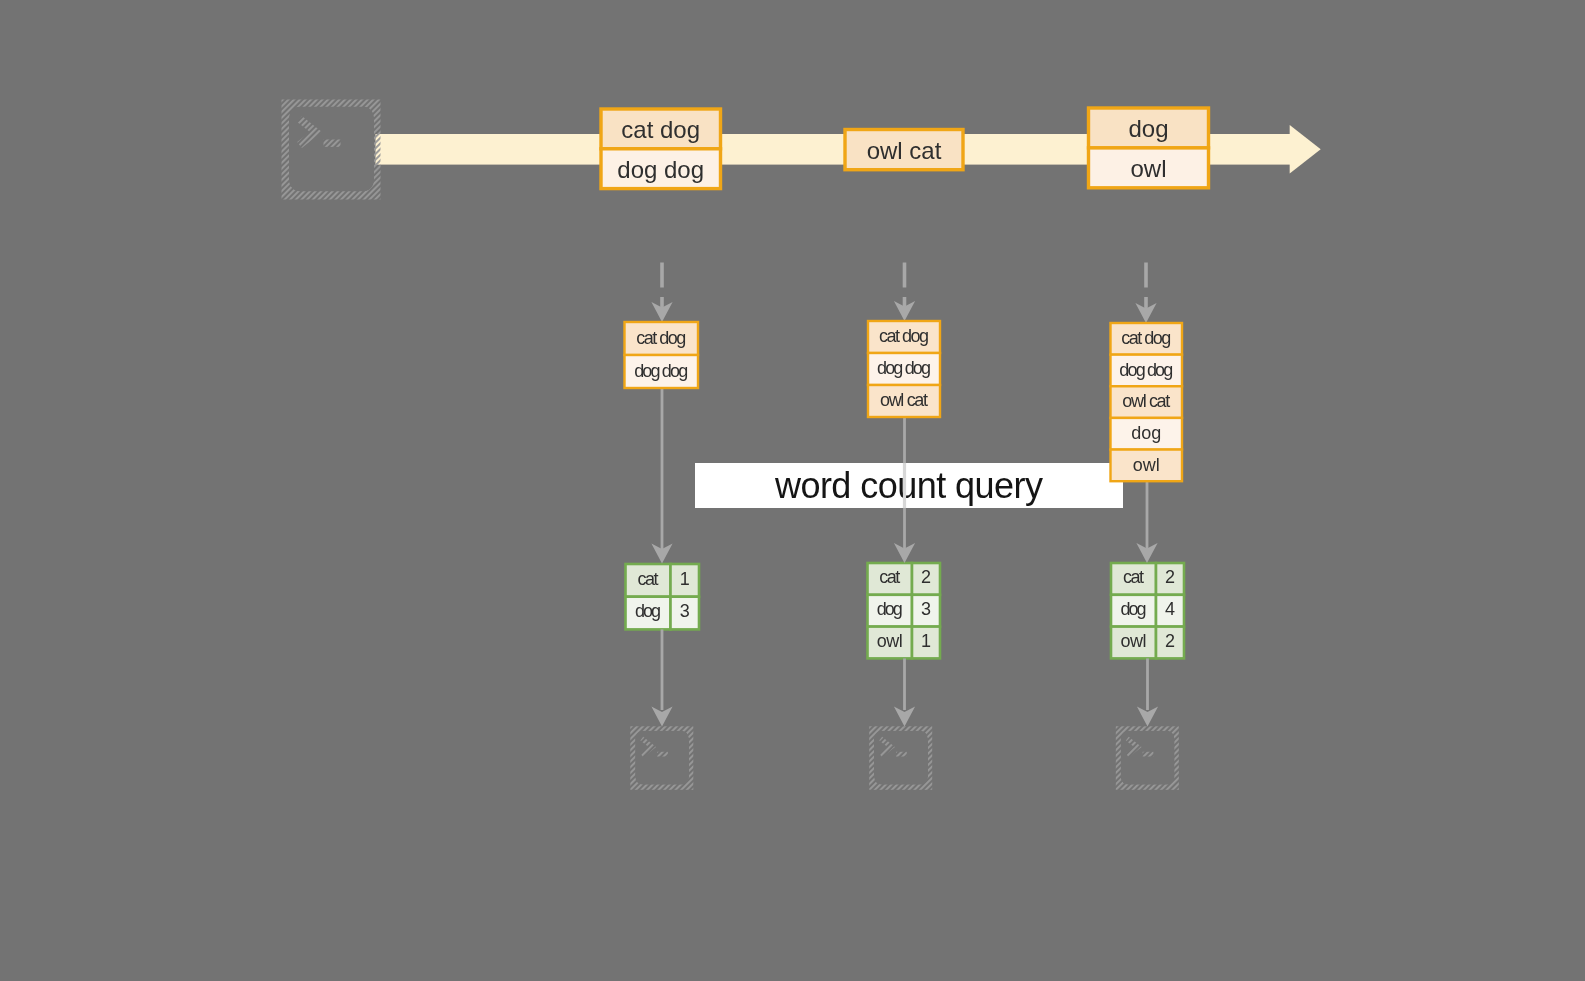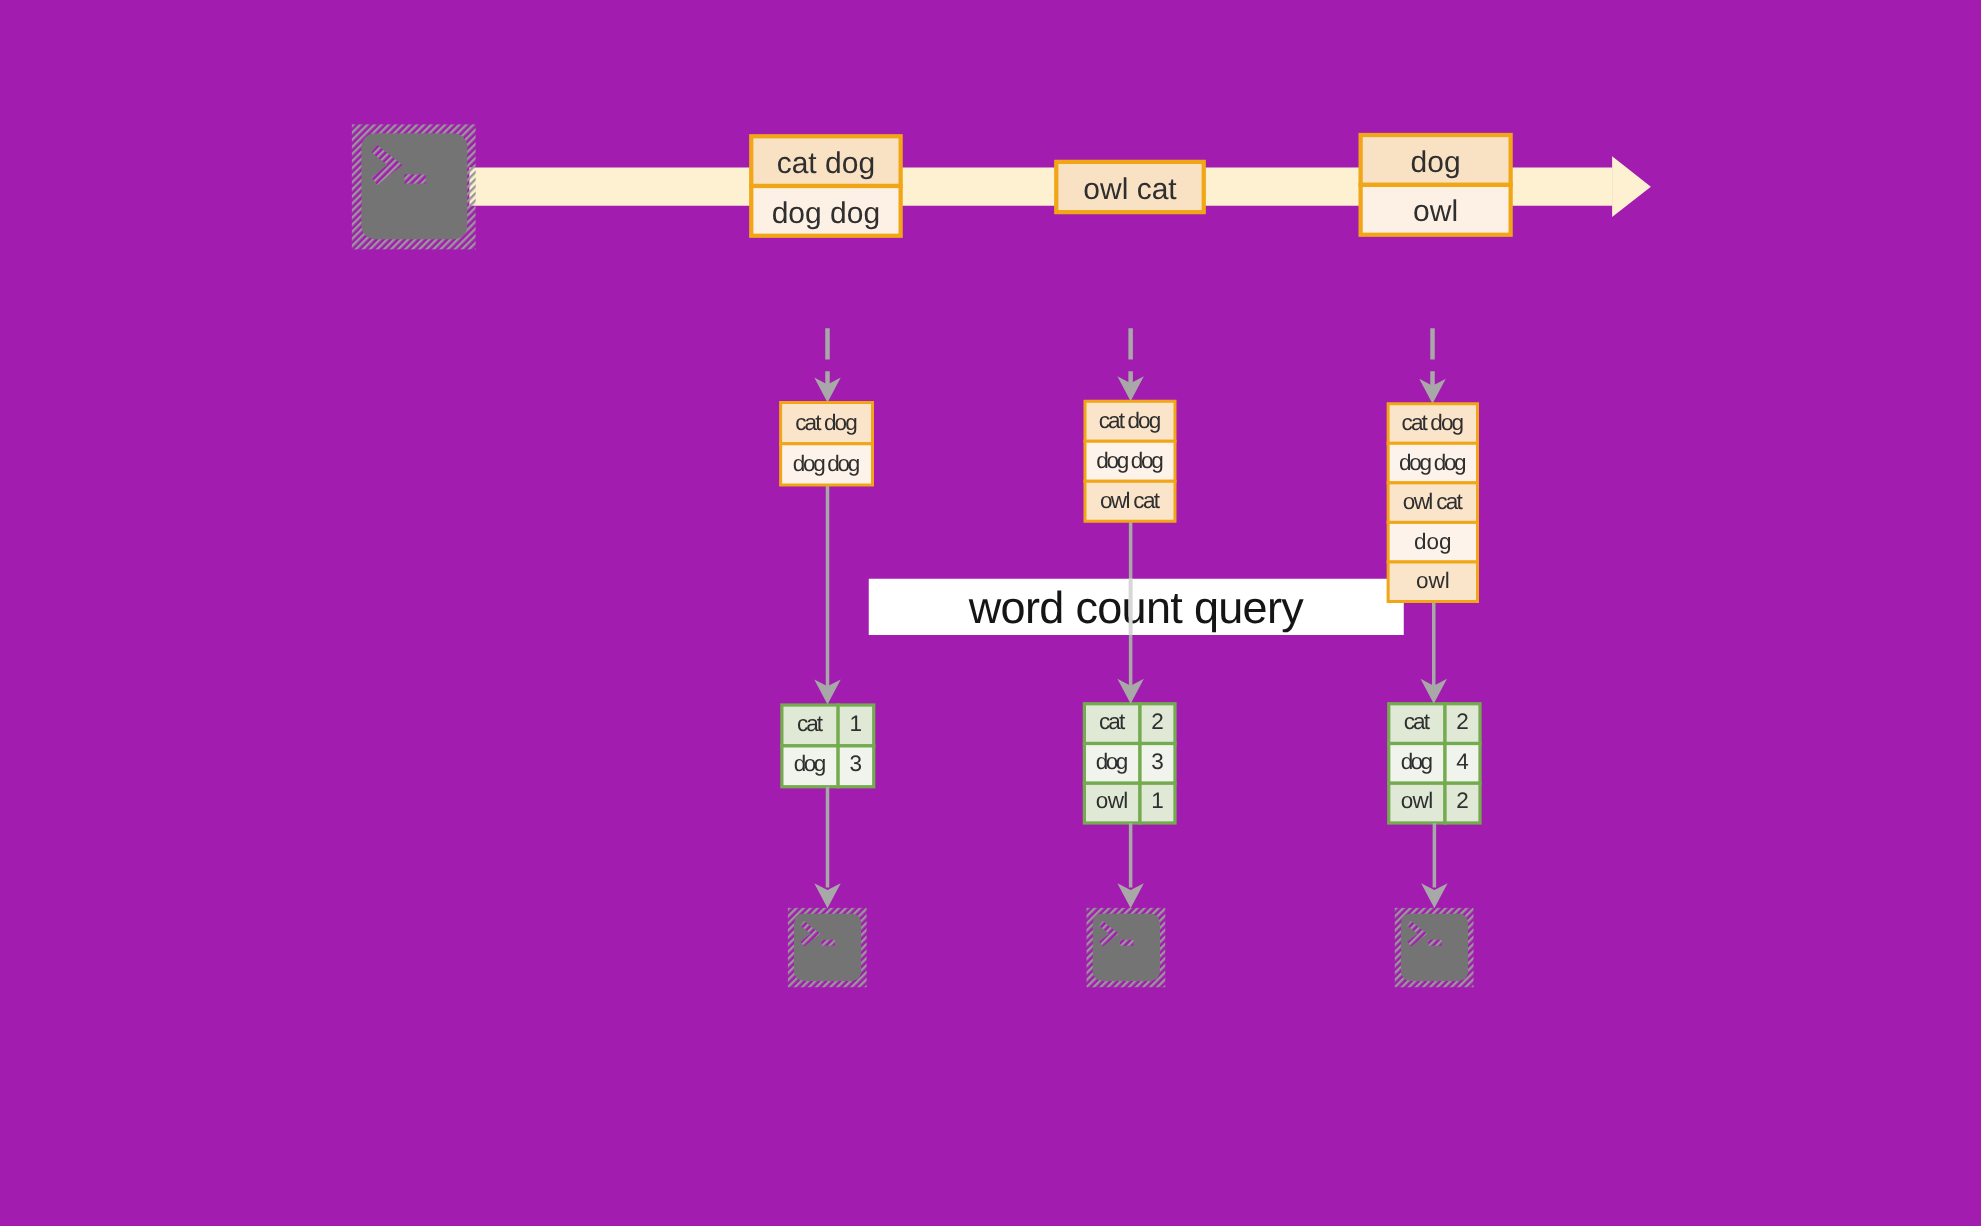--- a/index.html
+++ b/index.html
@@ -1,16 +1,16 @@
 <!DOCTYPE html>
 <html><head>
 <meta charset="utf-8">
 <style>
   html,body{margin:0;padding:0;background:#000;}
-  #stage{position:relative;width:1585px;height:981px;background:#a21caf;overflow:hidden;}
+  #stage{position:relative;width:1585px;height:981px;background:#737373;overflow:hidden;}
   svg text{font-family:"Liberation Sans",sans-serif;}
 </style>
 </head>
 <body>
 <div id="stage">
 <svg width="1585" height="981" viewBox="0 0 1585 981">
 <defs>
   <pattern id="h" width="4" height="4" patternUnits="userSpaceOnUse" patternTransform="rotate(-45)">
     <rect width="4" height="1.9" fill="#989898"></rect>
   </pattern>

